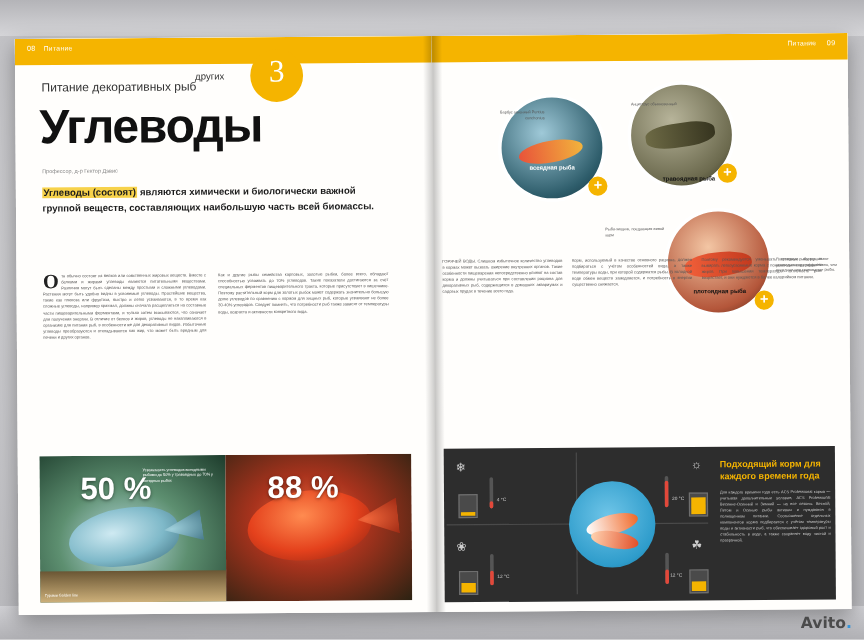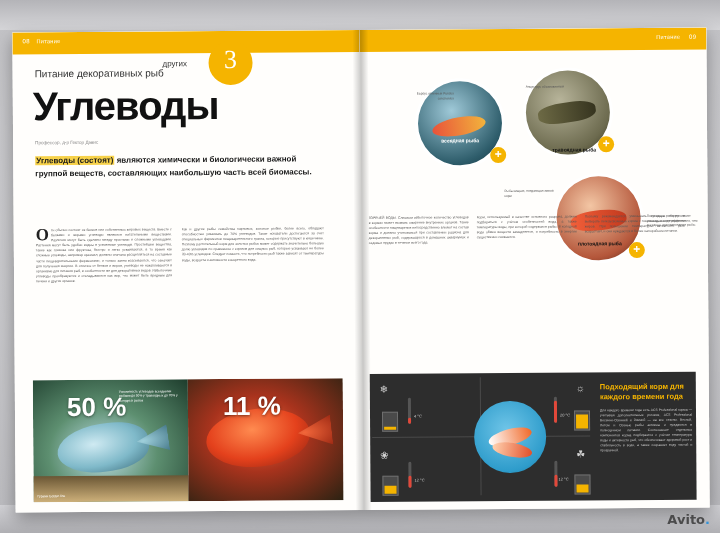--- a/index.html
+++ b/index.html
@@ -280,21 +280,21 @@
           <div class="fish-blue"></div>
           <div class="sand"></div>
           <div class="photo-cap">Гурами
 Golden line</div>
         </div>
         <div class="ph-right">
           <div class="fish-red"></div>
         </div>
         <div class="pct" id="pct1">50 %</div>
         <div class="pct-note">Усвояемость углеводов всеядными рыбами до 50% у травоядных до 70% у всеядных рыбок</div>
-        <div class="pct" id="pct2">11 %</div>
+        <div class="pct" id="pct2">88 %</div>
       </div>
     </div>
 
     <div class="page" id="pageR">
       <div class="topbar" id="topbarR">
         <span class="folio" id="folioR">09</span>
         <span class="section" id="sectionR">Питание</span>
       </div>
 
       <div class="circ" id="circ1">

